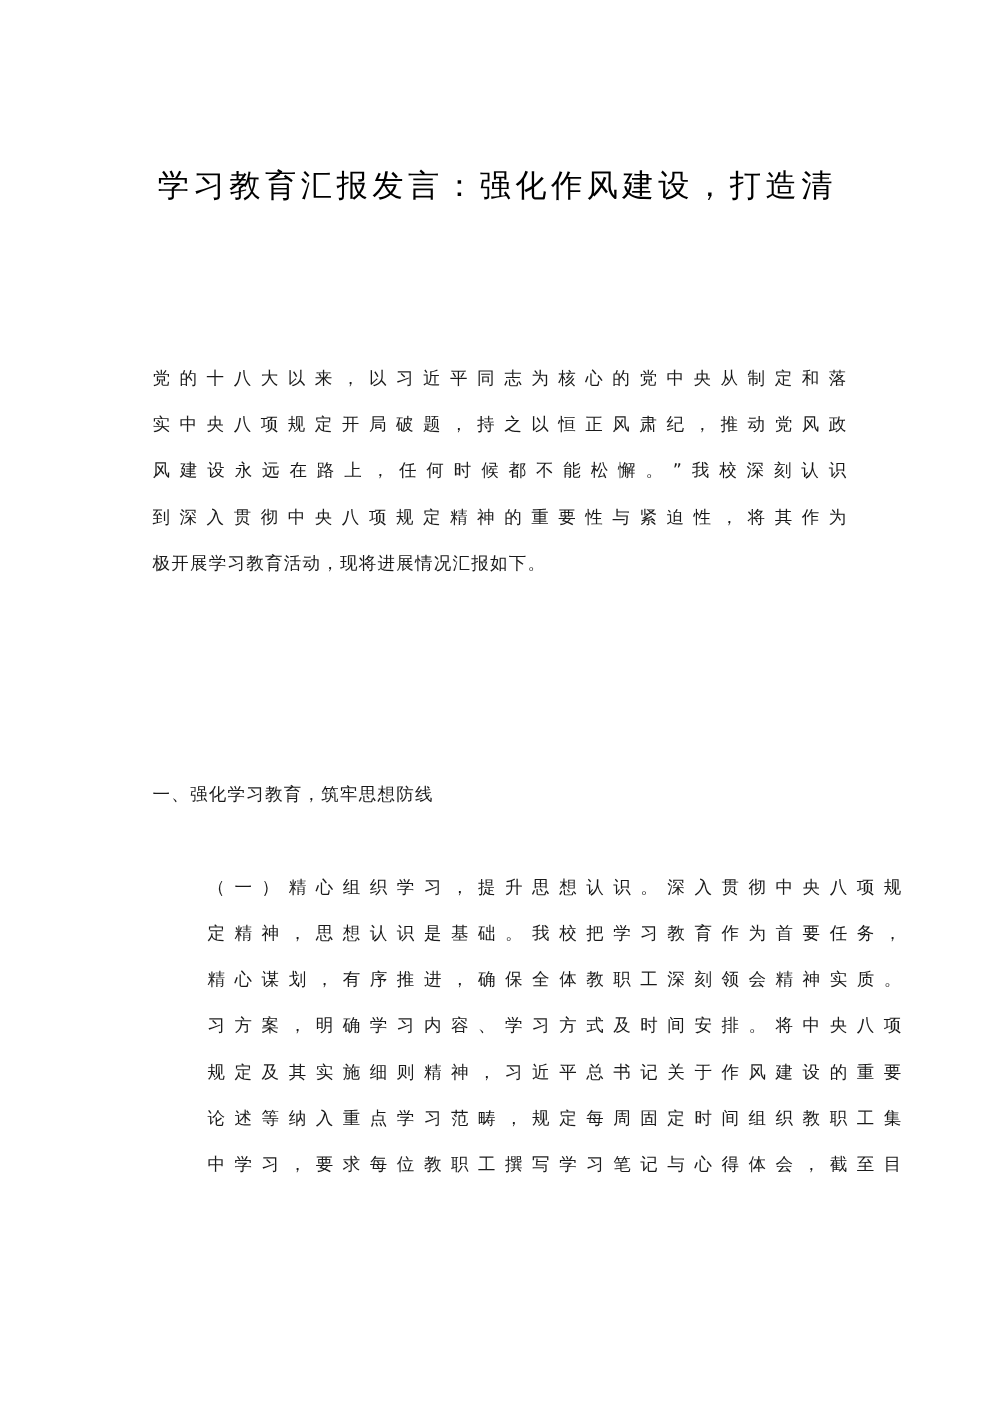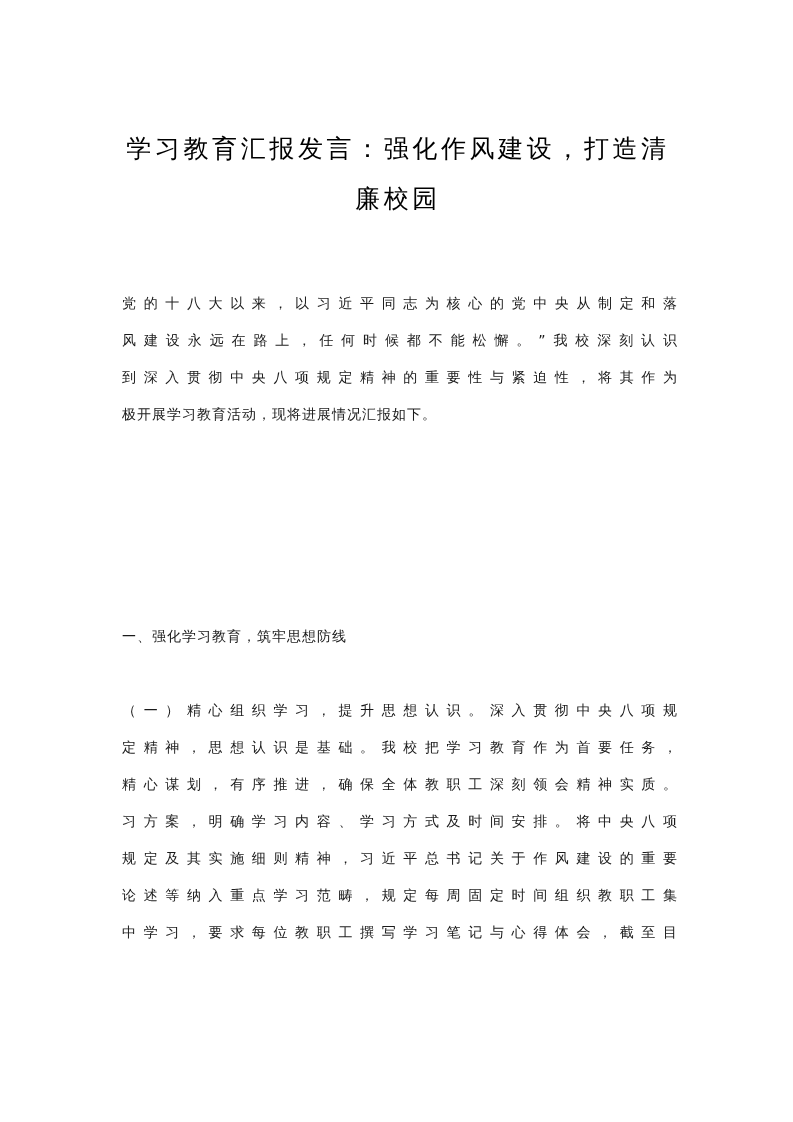--- a/index.html
+++ b/index.html
@@ -48,34 +48,34 @@
   }
   .para .ln {
     display: block;
     white-space: nowrap;
     text-align-last: justify;
     text-align: justify;
   }
   .para .ln.last { text-align-last: left; }
   #intro { top: 285px; }
   #heading1 { top: 618px; }
-  #sub1 { top: 692px; }
+  #sub1 { top: 692px; margin-left: 44px; }
 </style>
 </head>
 <body>
 
 <div class="page">
 
   <h1 class="title">
     <span>学习教育汇报发言：强化作风建设，打造清</span>
-    <span>廉校园</span>
   </h1>
 
   <div class="para" id="intro">
     <span class="ln">党的十八大以来，以习近平同志为核心的党中央从制定和落</span>
+    <span class="ln">实中央八项规定开局破题，持之以恒正风肃纪，推动党风政</span>
     <span class="ln">风建设永远在路上，任何时候都不能松懈。”我校深刻认识</span>
     <span class="ln">到深入贯彻中央八项规定精神的重要性与紧迫性，将其作为</span>
     <span class="ln last">极开展学习教育活动，现将进展情况汇报如下。</span>
   </div>
 
   <div class="para" id="heading1">
     <span class="ln last">一、强化学习教育，筑牢思想防线</span>
   </div>
 
   <div class="para" id="sub1">

